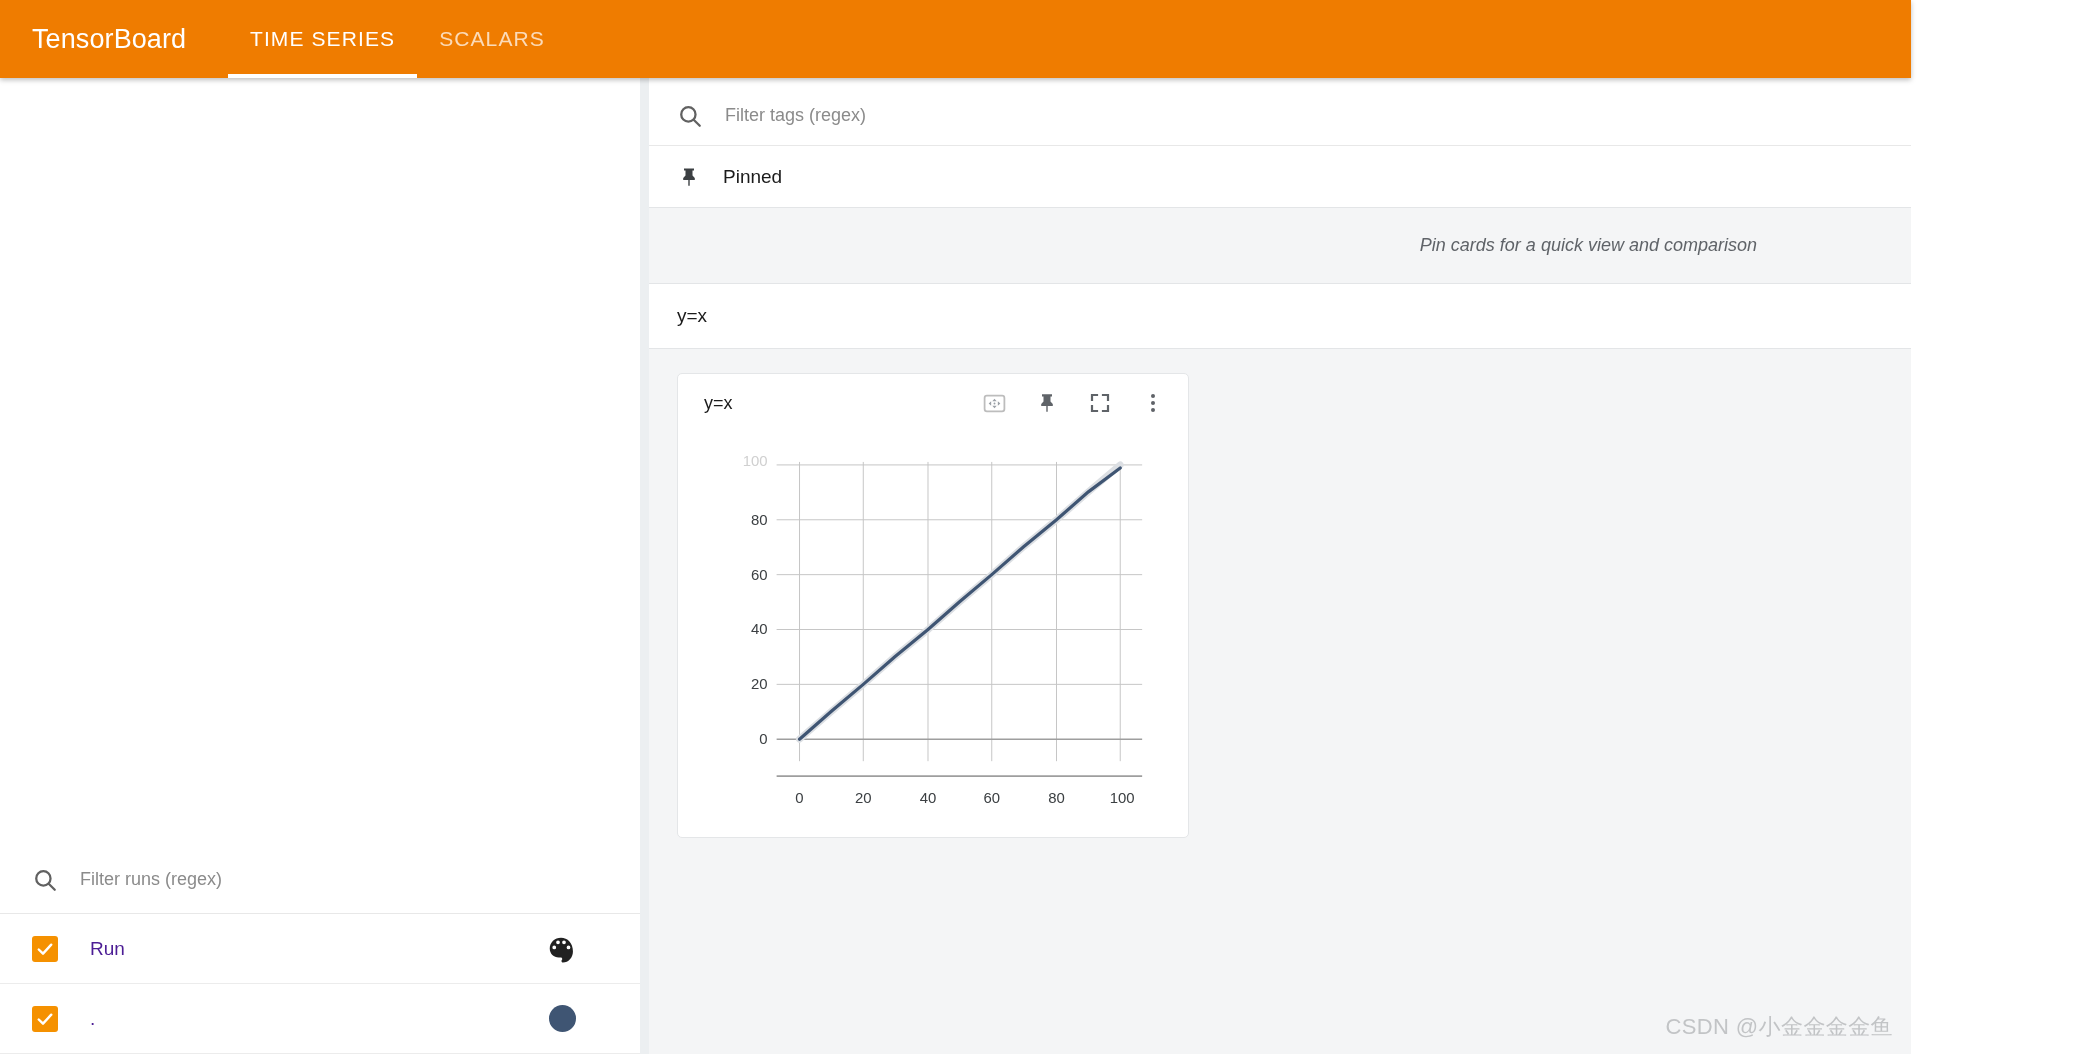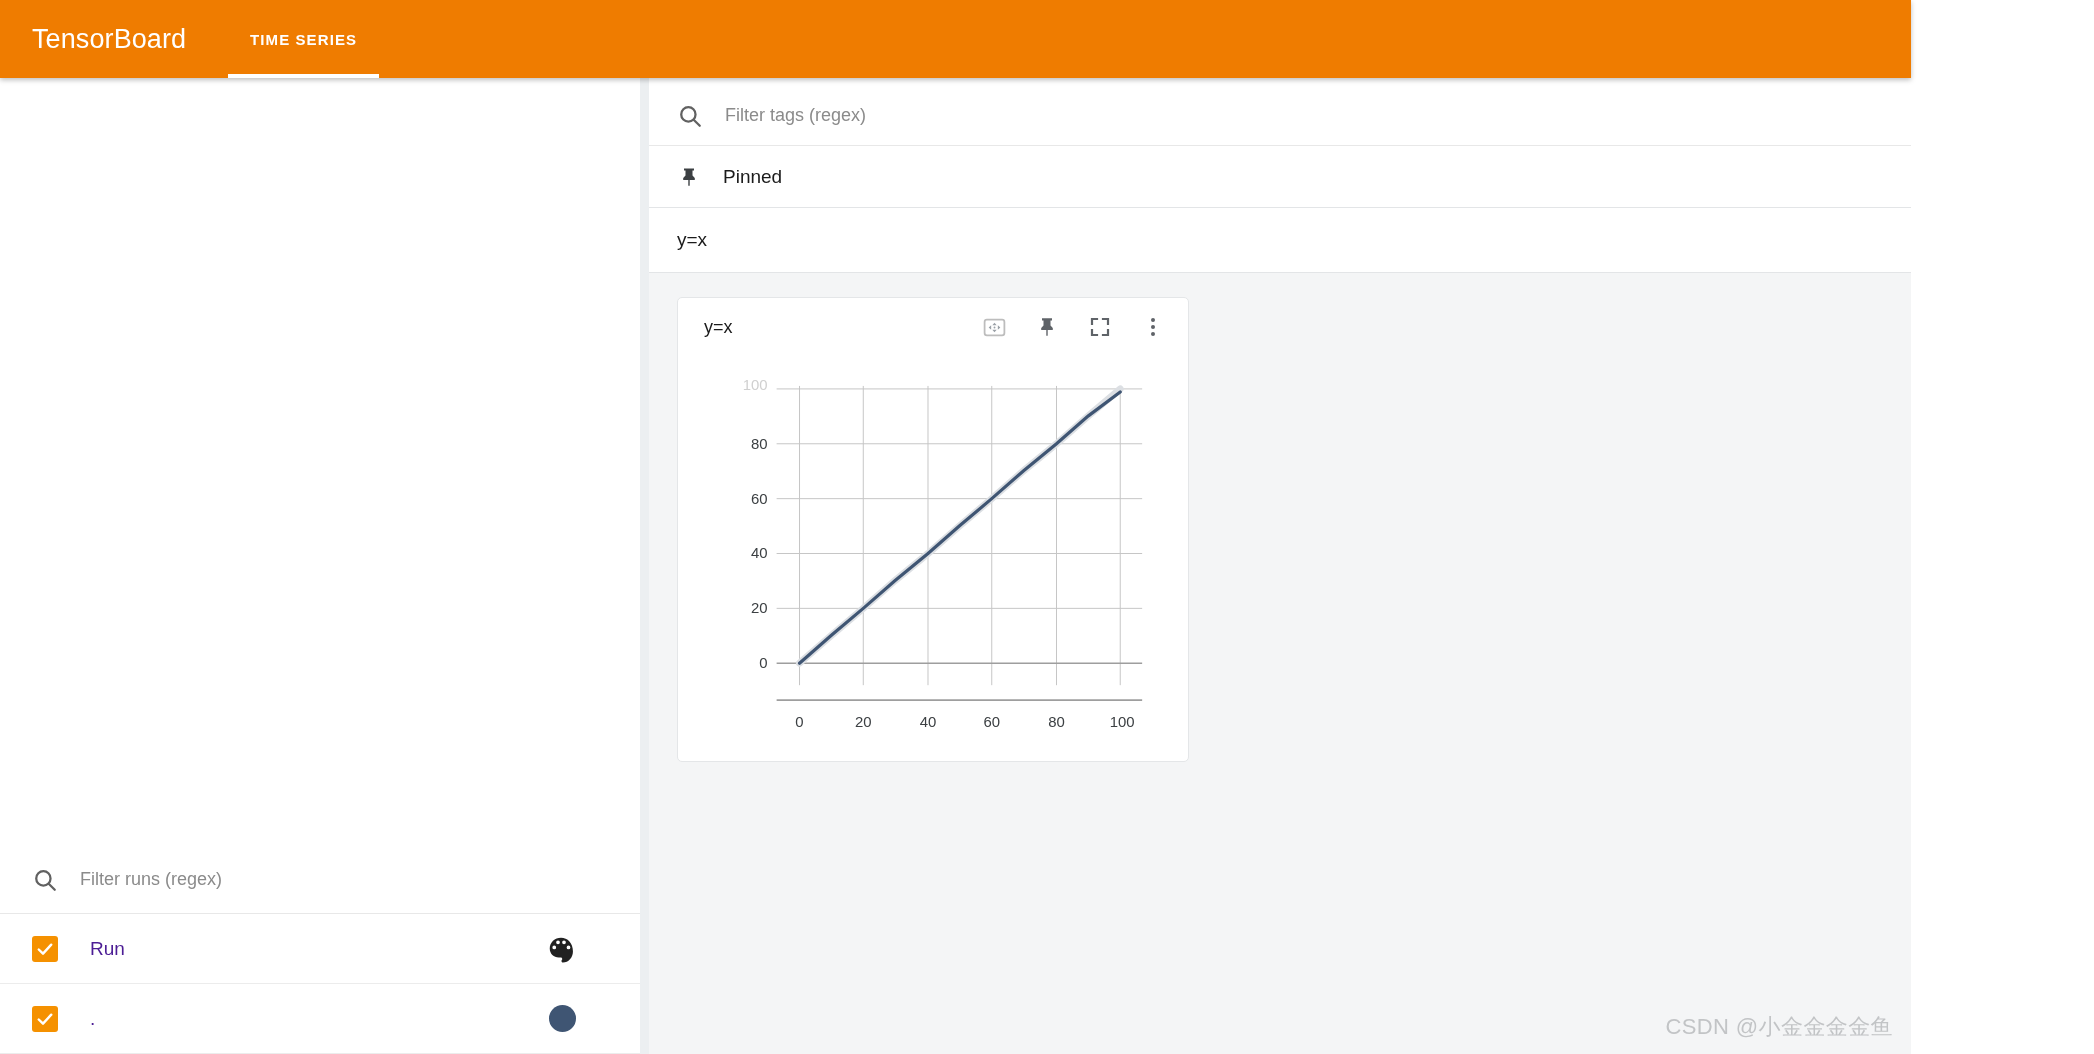--- a/index.html
+++ b/index.html
@@ -49,23 +49,23 @@
     align-items: stretch;
     height: 100%;
   }
   .tab {
     position: relative;
     display: flex;
     align-items: center;
     justify-content: center;
     padding: 10px 22px;
     color: rgba(255,255,255,.72);
-    font-size: 15px;
+    font-size: 21px;
     letter-spacing: 1.1px;
-    font-weight: 700;
+    font-weight: 400;
     cursor: pointer;
     user-select: none;
     white-space: nowrap;
   }
   .tab.active { color: #ffffff; }
   .tab.active::after {
     content: "";
     position: absolute;
     left: 0; right: 0; bottom: 0;
     height: 4px;
@@ -316,20 +316,23 @@
 </head>
 <body>
 
 <div id="app">
 
   <div id="toolbar">
     <div id="brand">TensorBoard</div>
     <div id="tabs">
       <div class="tab active">
         <span>TIME SERIES</span>
+      </div>
+      <div class="tab">
+        <span>SCALARS</span>
       </div>
     </div>
   </div>
 
   <div id="body">
 
     <div id="sidebar">
 
       <div id="runs-filter-row">
         <span class="search-icon">
@@ -388,20 +391,23 @@
 
       <div id="pinned-header">
         <span class="pin-icon-small">
           <svg viewBox="0 0 24 24" fill="currentColor">
             <path d="M7 3.4h10v2.1h-1.5v5.1l2.3 2.4v2.1h-5.1v5.6h-1.4v-5.6H6.2v-2.1l2.3-2.4V5.5H7z"></path>
           </svg>
         </span>
         <span id="pinned-title">Pinned</span>
       </div>
 
+      <div id="pinned-empty">
+        <span id="pinned-empty-text">Pin cards for a quick view and comparison</span>
+      </div>
 
       <div id="group-header">
         <span id="group-title">y=x</span>
       </div>
 
       <div id="cards-area">
 
         <div class="card">
 
           <div class="card-header">

